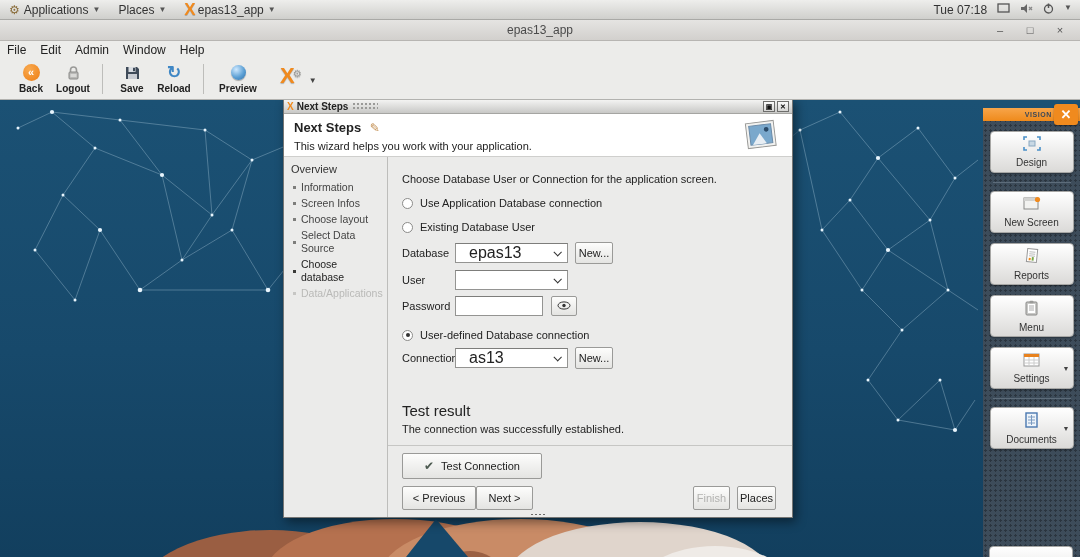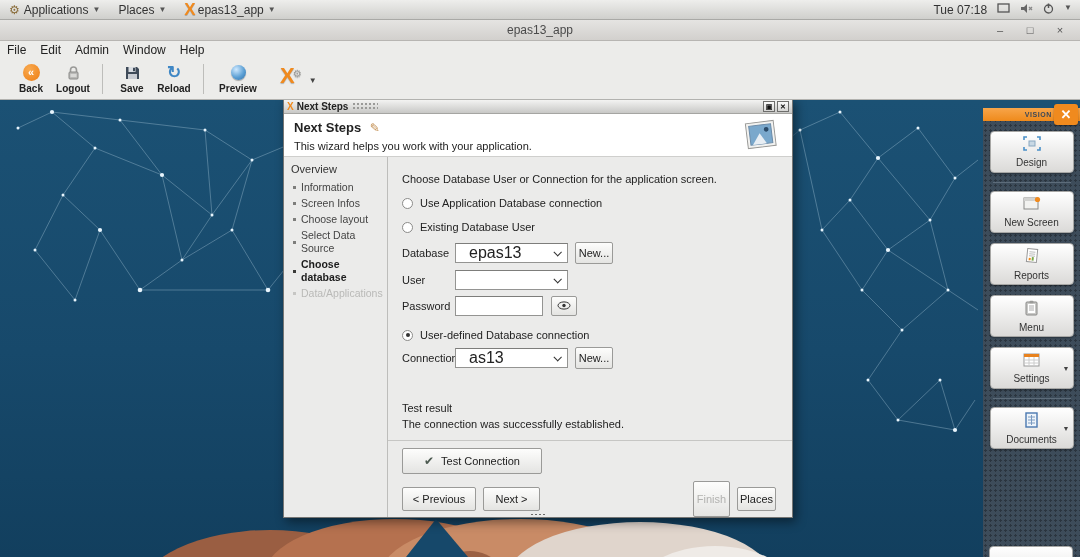--- a/index.html
+++ b/index.html
@@ -71,21 +71,21 @@
   #dlg-header-title { font-size:13px; font-weight:bold; color:#222; }
   .pencil-glyph { font-size:12px; color:#c08a4a; margin-left:4px; }
   #dlg-header-sub { font-size:11px; color:#222; margin-top:4px; }
   .wizard-pic { position:absolute; right:16px; top:7px; transform:rotate(-7deg); }
 
   #dlg-body { display:flex; height:360px; }
   #dlg-nav { width:104px; background:#ebebea; border-right:1px solid #bdbdbb; padding:6px 4px 0 7px; }
   #dlg-nav-title { font-size:11px; color:#333; margin-bottom:6px; }
   .nav-item { display:flex; align-items:center; gap:5px; font-size:10.5px; color:#444; margin:3px 0 0 2px; line-height:13px; }
   .nav-bullet { width:3px; height:3px; background:#7d7d7b; flex:none; }
-  .nav-item.current { font-weight:bold; color:#1c1c1c; }
+  .nav-item.current { font-weight:normal; color:#1c1c1c; }
   .nav-item.current .nav-bullet { background:#3a3a38; }
   .nav-item.disabled { color:#b9b9b7; }
   .nav-item.disabled .nav-bullet { background:#c6c6c4; }
 
   #dlg-content { flex:1; padding:16px 12px 0 14px; display:flex; flex-direction:column; }
   .prompt { font-size:11px; color:#222; }
   .radio-row { display:flex; align-items:center; gap:7px; margin-top:12px; }
   .radio { width:11px; height:11px; border-radius:50%; border:1px solid #8b8b89; background:#fff; flex:none; position:relative; }
   .radio.checked::after { content:""; position:absolute; left:2.5px; top:2.5px; width:4px; height:4px; border-radius:50%; background:#333; }
   .radio-label { font-size:11px; color:#222; }
@@ -95,29 +95,29 @@
   .select { width:113px; height:20px; background:#fff; border:1px solid #949492; border-top-color:#7d7d7b;
     display:flex; align-items:center; justify-content:space-between; padding:0 7px 0 13px; }
   .select-value { font-size:16px; color:#222; }
   .chev { width:6px; height:6px; border-right:1.4px solid #333; border-bottom:1.4px solid #333; transform:rotate(45deg) translateY(-1px); }
   .btn { background:linear-gradient(#fdfdfc,#e4e4e2); border:1px solid #9a9a98; border-radius:2px;
     font-size:11px; color:#222; display:flex; align-items:center; justify-content:center; cursor:default; }
   .btn-new { width:38px; height:22px; margin-left:7px; }
   .text-input { width:88px; height:20px; background:#fff; border:1px solid #949492; border-top-color:#7d7d7b;
     font-family:"Liberation Sans",sans-serif; font-size:11px; padding:0 4px; }
   .btn-eye { width:26px; height:20px; margin-left:8px; }
-  .test-result-label { font-size:11px; color:#222; margin-top:33px; }
+  .test-result-label { font-size:15px; color:#222; margin-top:33px; }
   .test-result-text { font-size:11px; color:#222; margin-top:4px; }
   .content-sep { height:1px; background:#c6c6c4; margin:10px -12px 0 -14px; }
   .btn-test { width:140px; height:26px; margin-top:7px; gap:7px; font-weight:normal; }
   .check-glyph { font-size:12px; color:#4c5a50; }
   .btn-row { display:flex; align-items:center; margin-top:7px; }
   .btn-prev { width:74px; height:24px; }
-  .btn-next { width:57px; height:24px; margin-left:7px; }
-  .btn-finish { width:37px; height:36px; margin-left:auto; color:#b2b2b0; }
+  .btn-next { width:57px; height:24px; }
+  .btn-finish { width:37px; height:24px; margin-left:auto; color:#b2b2b0; }
   .btn-cancel { width:39px; height:24px; margin-left:7px; margin-right:4px; }
   #dlg-grip { position:absolute; left:50%; bottom:1px; transform:translateX(-50%); width:16px; height:3px;
     background-image:radial-gradient(#6a6a68 1px, transparent 1px); background-size:4px 3px; }
 
   
   #sidebar { position:absolute; left:983px; top:108px; width:97px; height:449px;
     background-color:#3d4c5a;
     background-image:radial-gradient(rgba(0,0,0,.30) 1px, transparent 1.2px); background-size:5px 5px;
     z-index:25; }
   #sidebar-header { position:relative; height:13px; background:linear-gradient(#f7a54a,#ef8a1b);

